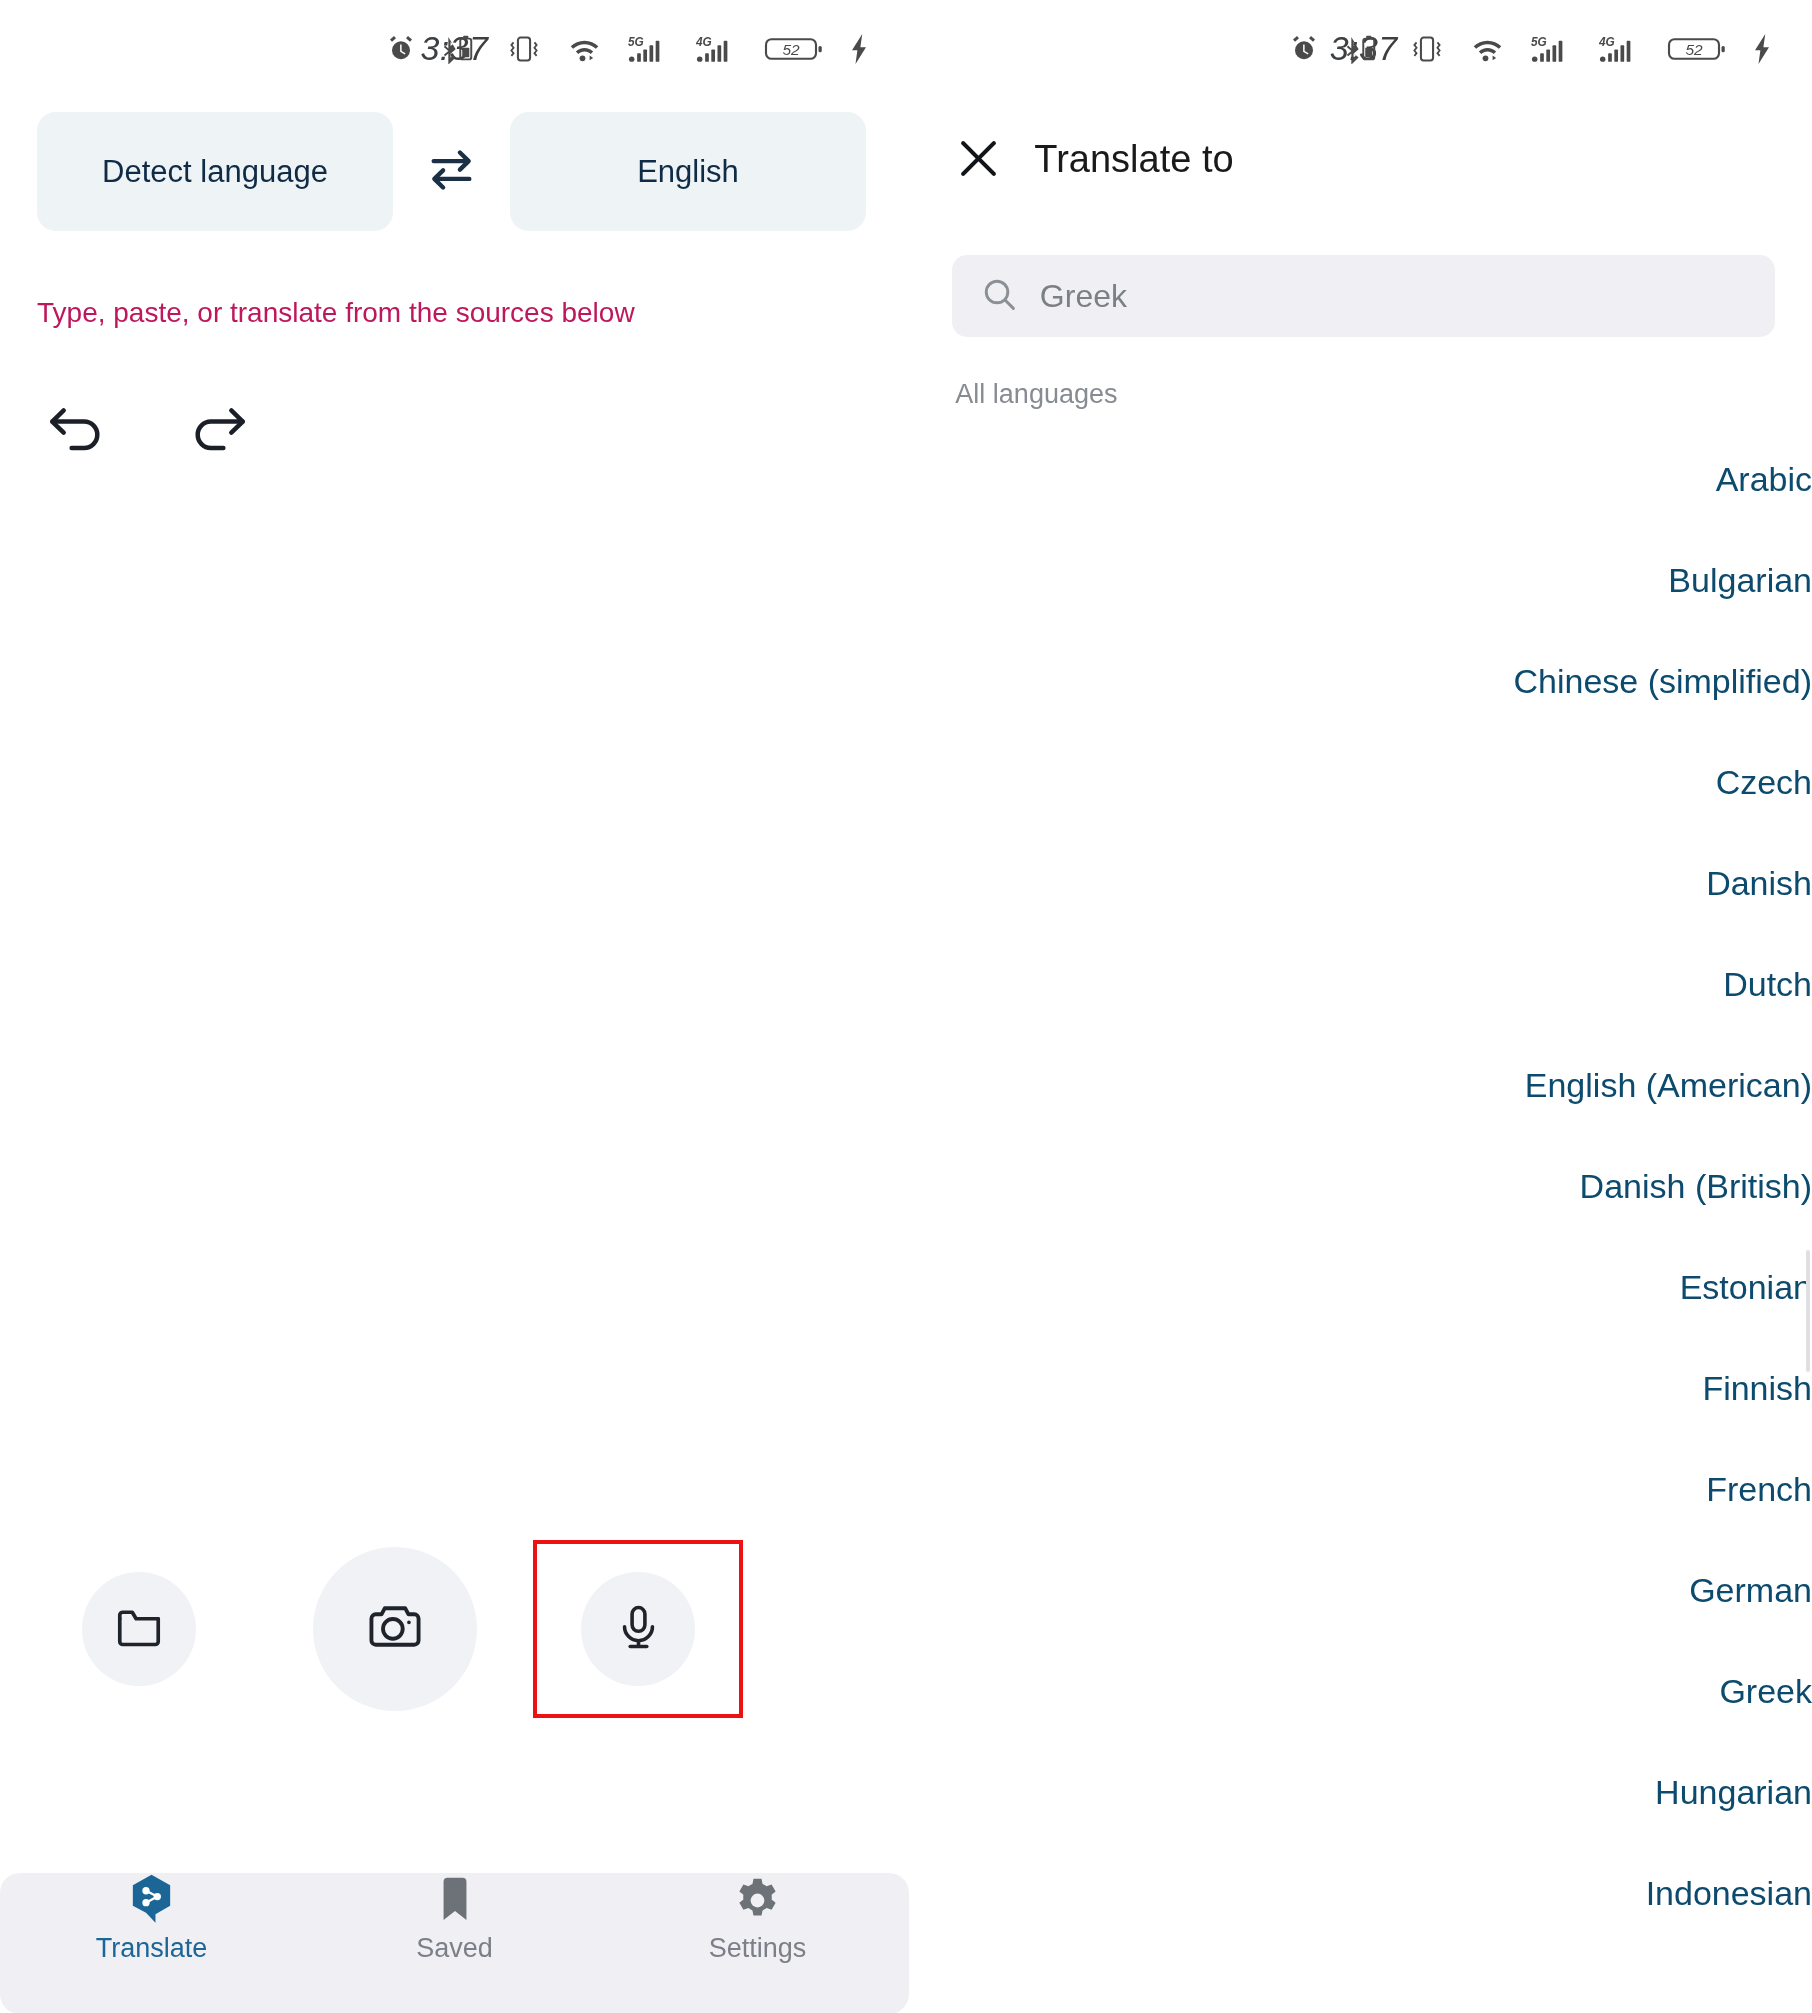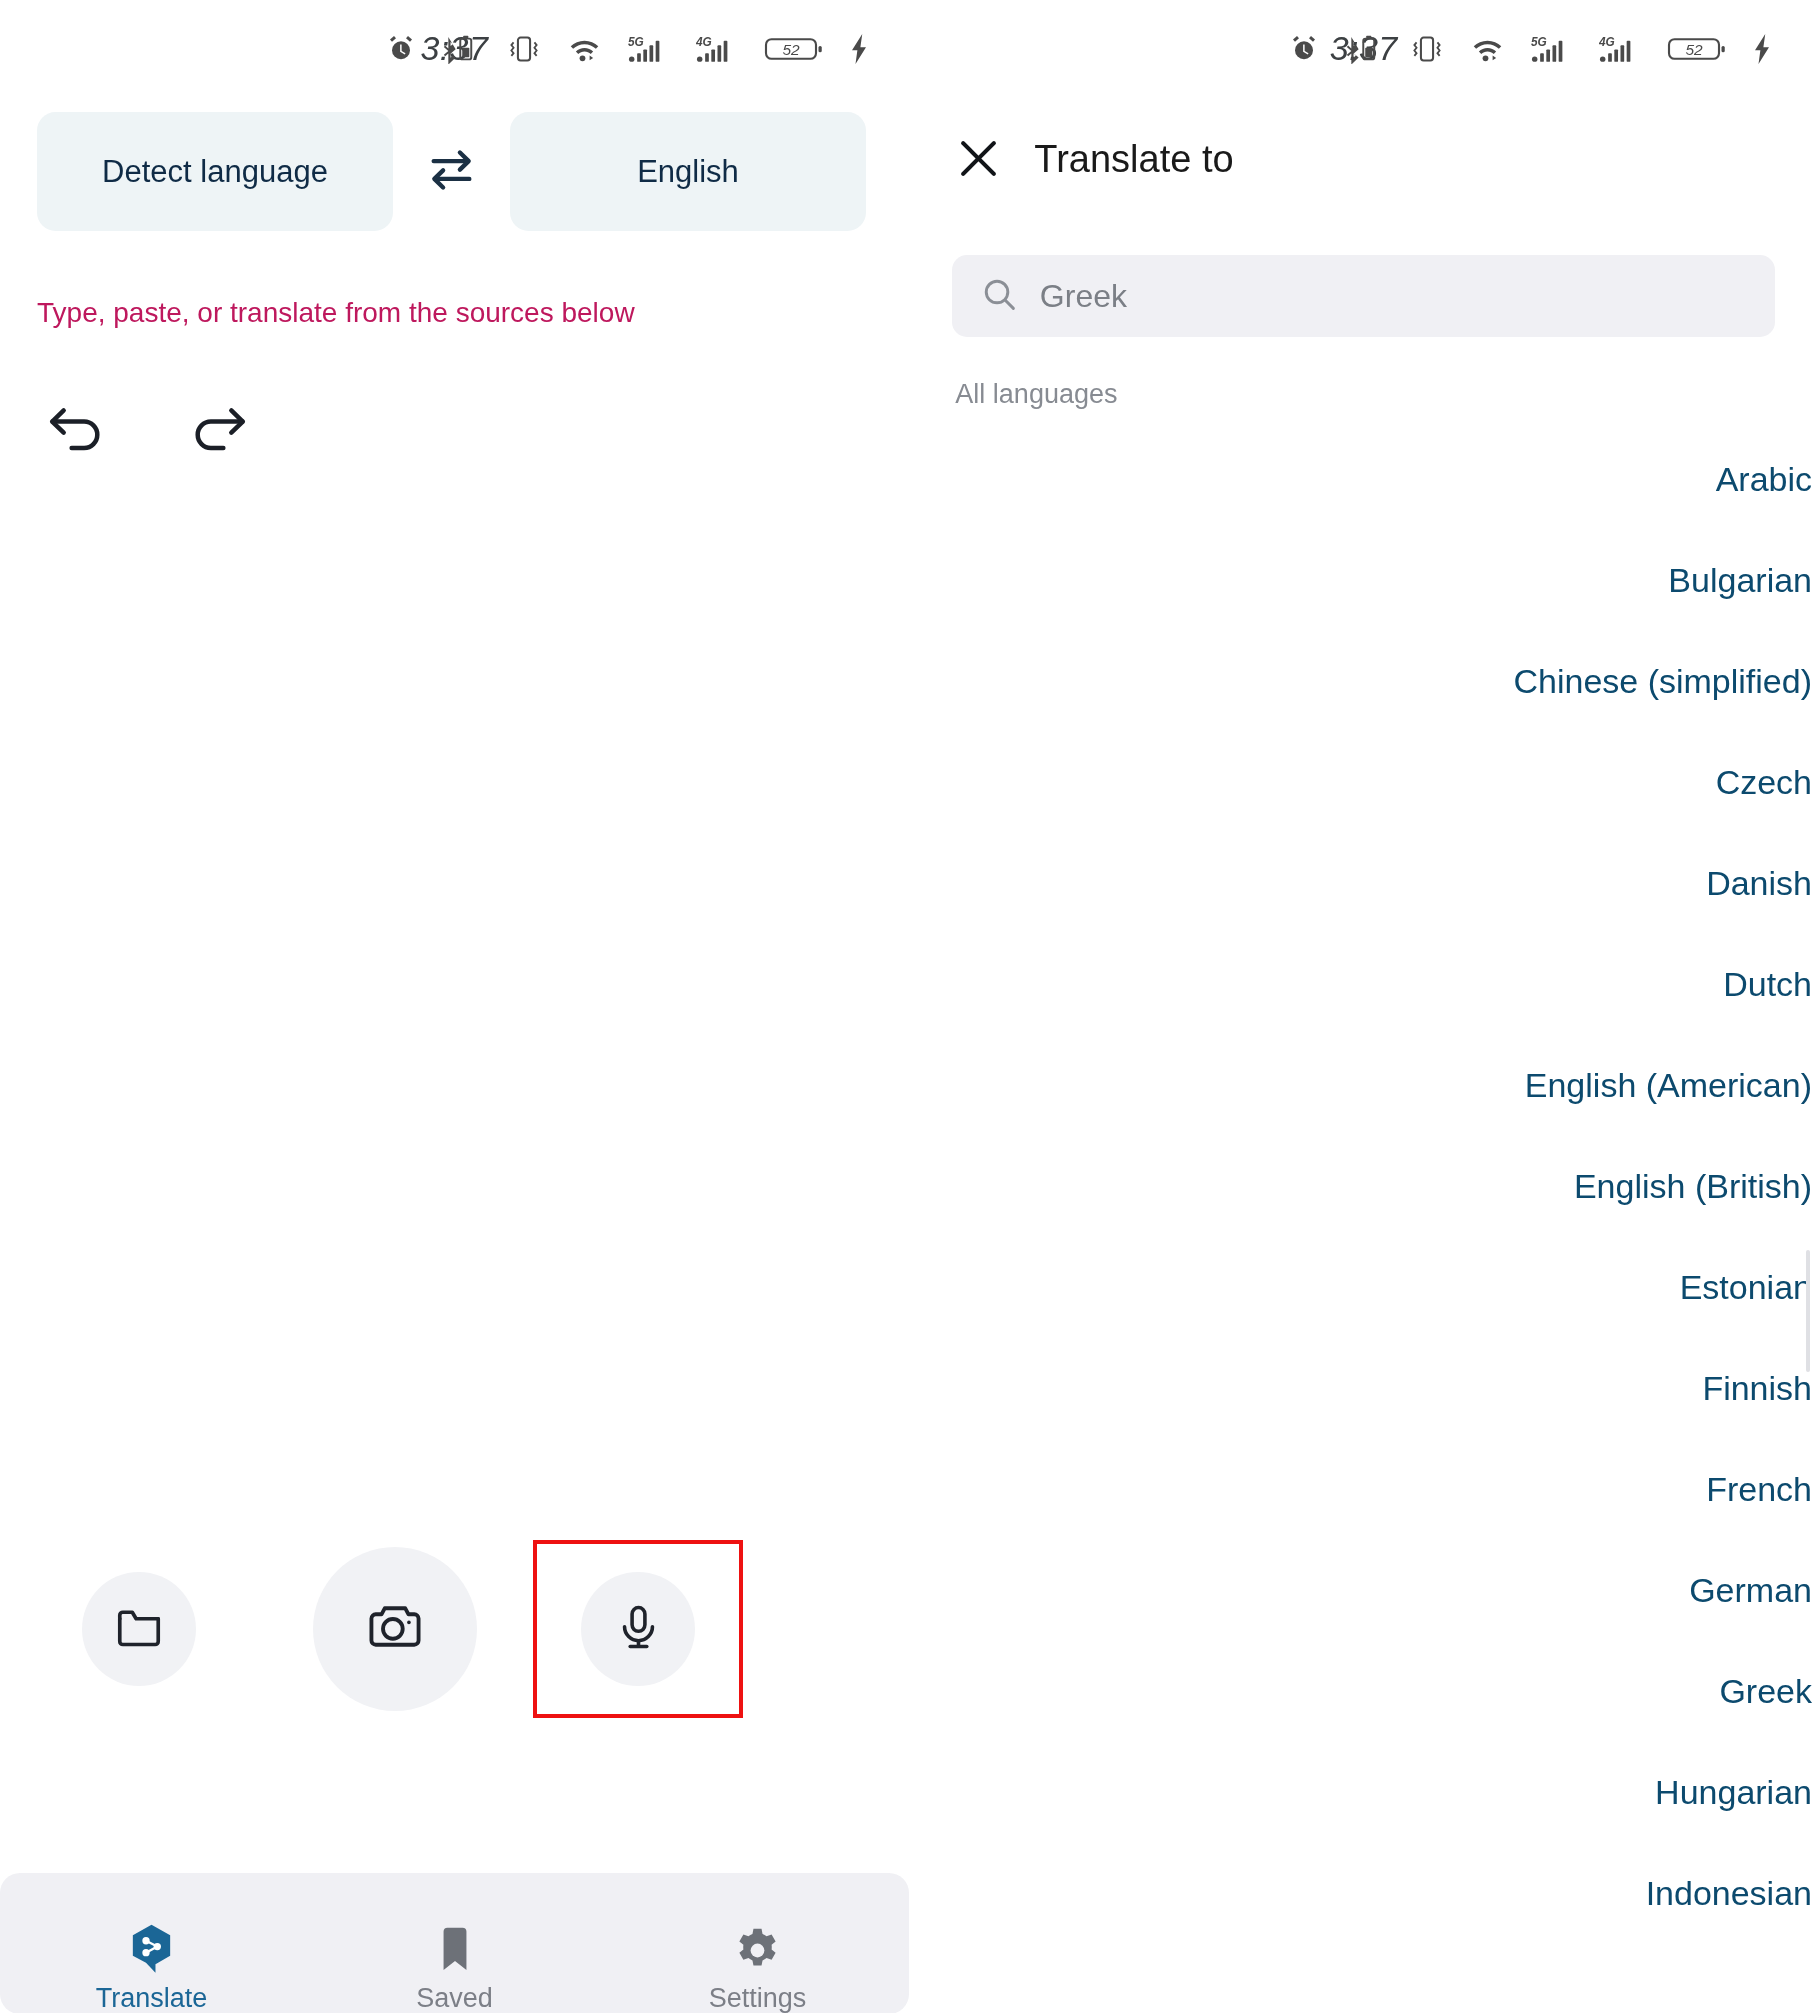--- a/index.html
+++ b/index.html
@@ -157,21 +157,21 @@
 
   
   .bottom-nav {
     position: absolute;
     left: 0;
     bottom: 0;
     width: 909px;
     height: 141px;
     background: #f0f0f4;
     display: flex;
-    align-items: flex-end;
+    align-items: flex-start;
     border-radius: 20px;
   }
   .nav-item {
     flex: 1;
     display: flex;
     flex-direction: column;
     align-items: center;
     justify-content: center;
     gap: 8.4px;
     cursor: pointer;
@@ -558,21 +558,21 @@
       <div class="lang-item">
           <span>Danish</span>
         </div>
       <div class="lang-item">
           <span>Dutch</span>
         </div>
       <div class="lang-item">
           <span>English (American)</span>
         </div>
       <div class="lang-item">
-          <span>English (British)</span>
+          <span>Danish (British)</span>
         </div>
       <div class="lang-item">
           <span>Estonian</span>
         </div>
       <div class="lang-item">
           <span>Finnish</span>
         </div>
       <div class="lang-item">
           <span>French</span>
         </div>

